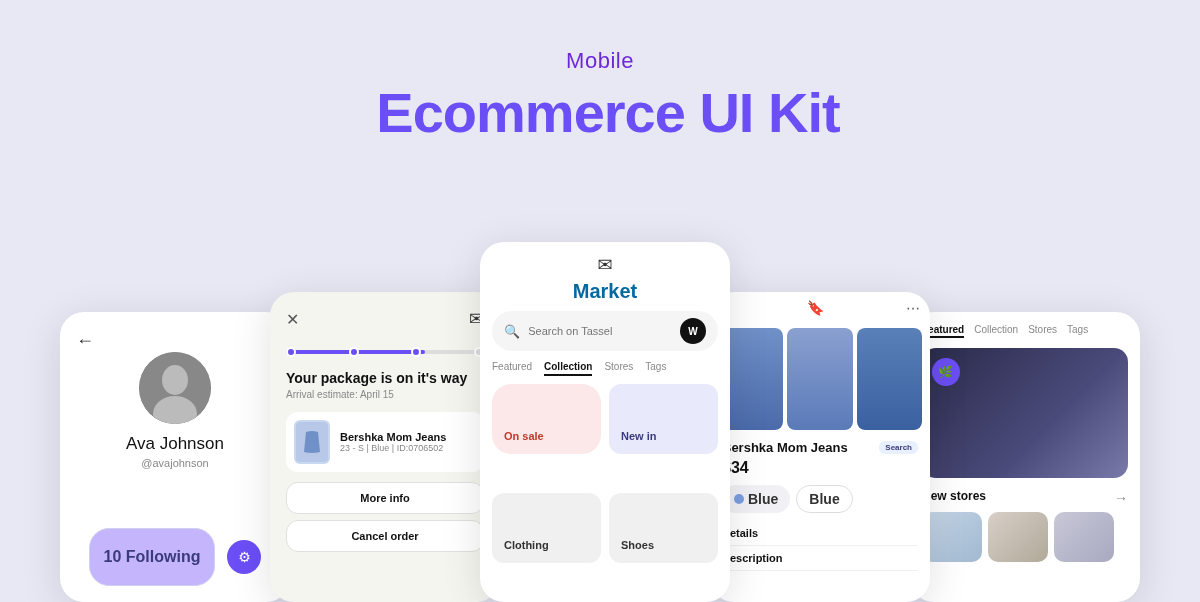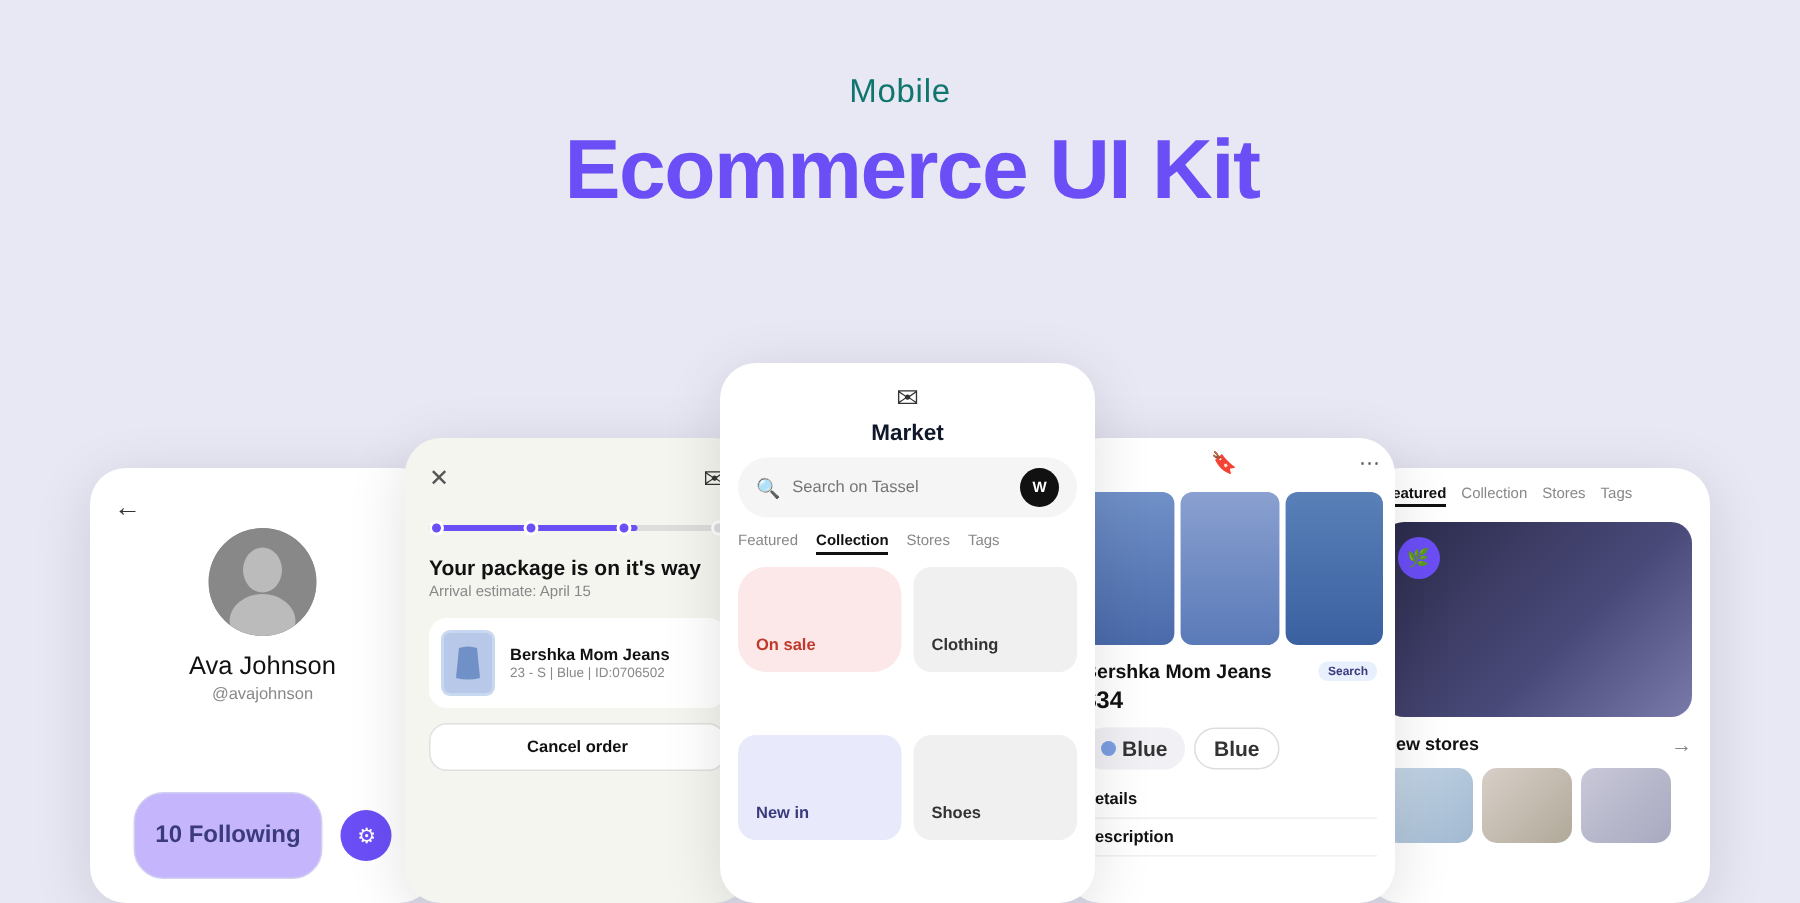--- a/index.html
+++ b/index.html
@@ -14,21 +14,21 @@
 
     
     .hero-text {
       text-align: center;
       padding-top: 48px;
       position: relative;
       z-index: 1;
     }
     .hero-subtitle {
       font-size: 22px;
-      color: #0f766e;
+      color: #6d28d9;
       font-weight: 500;
       letter-spacing: 0.5px;
       margin-bottom: 6px;
     }
     .hero-title {
       font-size: 56px;
       font-weight: 900;
       color: #1a1a5e;
       letter-spacing: -1px;
       padding-left: 16px;
@@ -273,24 +273,24 @@
       display: flex;
       align-items: center;
       justify-content: center;
       padding: 12px 0 4px;
     }
     .market-icon {
       font-size: 18px;
       color: #333;
     }
     .market-title {
-      font-size: 15px;
+      font-size: 20px;
       font-weight: 800;
       text-align: center;
-      color: #0f172a;
+      color: #0369a1;
       padding-bottom: 8px;
     }
     .market-search {
       margin: 0 12px 10px;
       display: flex;
       align-items: center;
       background: #f5f5f5;
       border-radius: 22px;
       padding: 7px 12px;
       gap: 8px;
@@ -600,20 +600,21 @@
         <svg width="32" height="40" viewBox="0 0 32 40">
           <rect width="32" height="40" rx="4" fill="#b8c8e8"></rect>
           <path d="M10 10 Q16 8 22 10 L24 30 Q16 32 8 30 Z" fill="#7090c8"></path>
         </svg>
       </div>
       <div class="order-item-info">
         <div class="order-item-name">Bershka Mom Jeans</div>
         <div class="order-item-detail">23 - S | Blue | ID:0706502</div>
       </div>
     </div>
+    <div class="btn-more">More info</div>
     <div class="btn-cancel">Cancel order</div>
   </div>
 
   <div class="card card-market">
     <div class="market-top">
       <span class="market-icon">✉</span>
     </div>
     <div class="market-title">Market</div>
     <div class="market-search">
       <span class="search-icon">🔍</span>
@@ -621,22 +622,22 @@
       <div class="w-badge">W</div>
     </div>
     <div class="market-tabs">
       <span class="market-tab">Featured</span>
       <span class="market-tab active">Collection</span>
       <span class="market-tab">Stores</span>
       <span class="market-tab">Tags</span>
     </div>
     <div class="market-grid">
       <div class="market-card pink">On sale</div>
+      <div class="market-card blue">New in</div>
       <div class="market-card clothing">Clothing</div>
-      <div class="market-card blue">New in</div>
       <div class="market-card shoes">Shoes</div>
     </div>
   </div>
 
   <div class="card card-product">
     <div class="product-top-icons">
       <span class="prod-icon">↓</span>
       <span class="prod-icon">🔖</span>
       <span class="prod-icon">⋯</span>
     </div>

